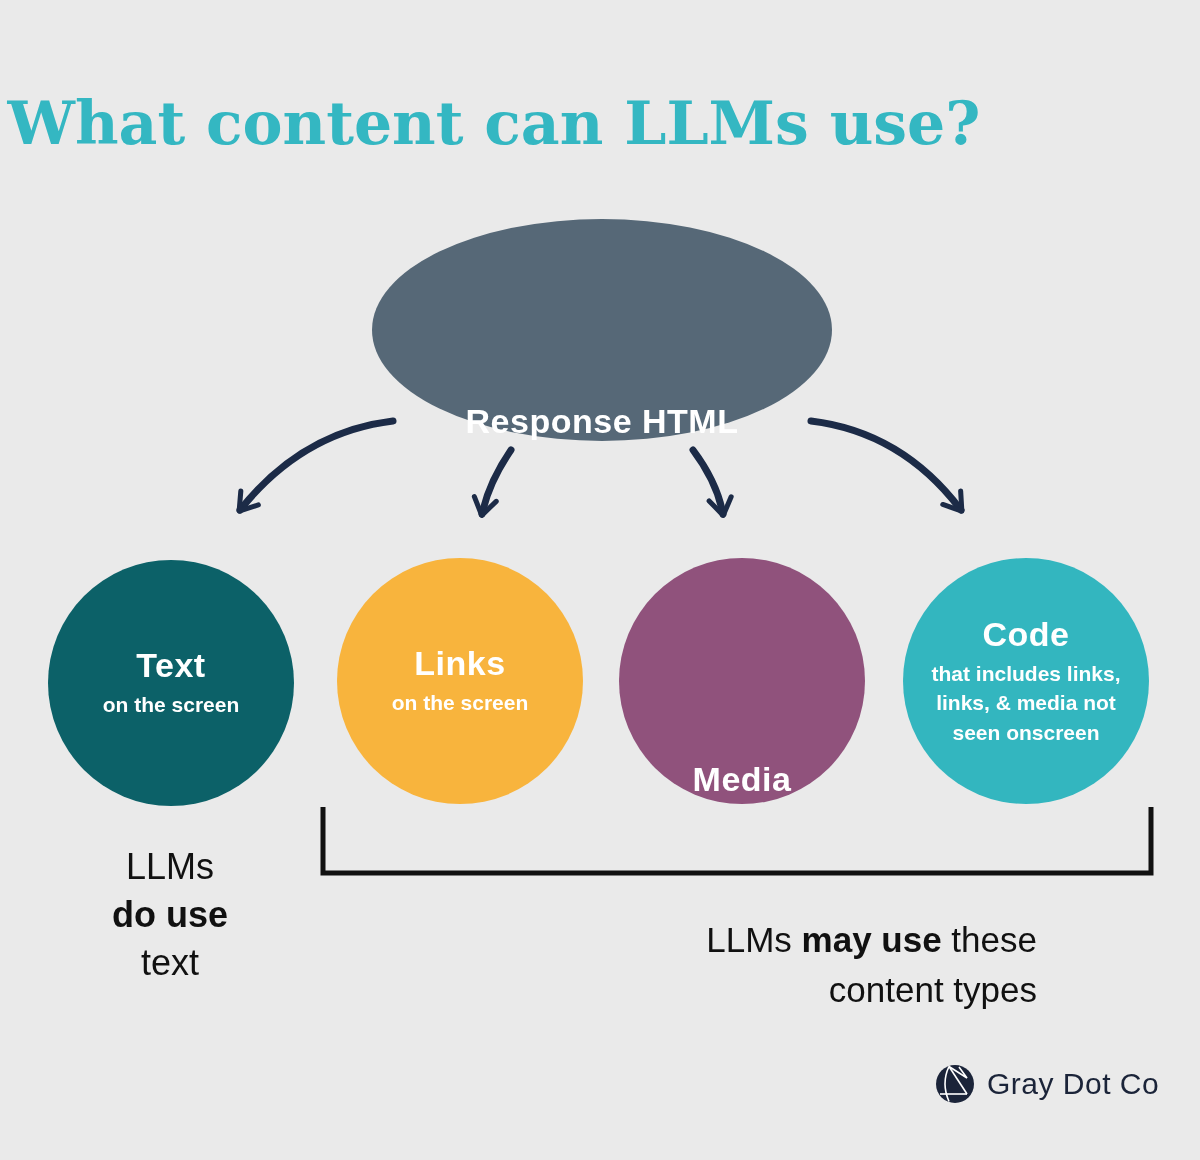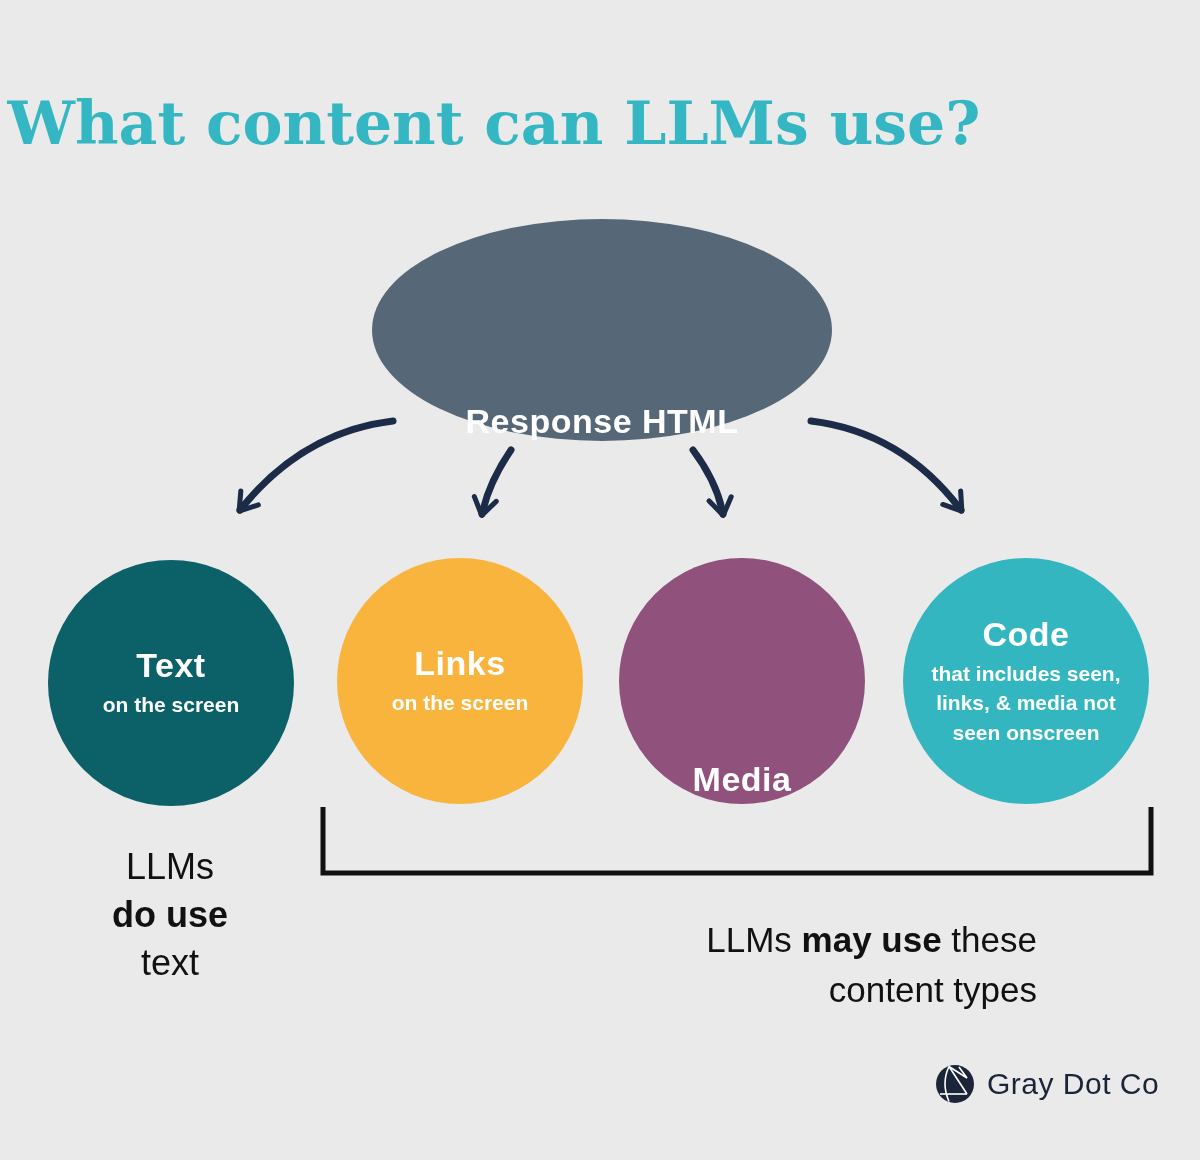--- a/index.html
+++ b/index.html
@@ -122,21 +122,21 @@
     </div>
   </div>
 
   <div class="node-circle pos-c3" style="background: rgb(144, 82, 124); justify-content: flex-end;">
     <div class="node-title">Media</div>
   </div>
 
   <div class="node-circle pos-c4" style="background: rgb(51, 182, 191);">
     <div class="node-title">Code</div>
     <div class="node-sub">
-      <span>that includes seen,</span>
+      <span>that includes links,</span>
       <span>links, &amp; media not</span>
       <span>seen onscreen</span>
     </div>
   </div>
 
   <div class="do-use-note" style="color: rgb(17, 17, 17);">
     <span>LLMs</span>
     <span class="bold">do use</span>
     <span>text</span>
   </div>

